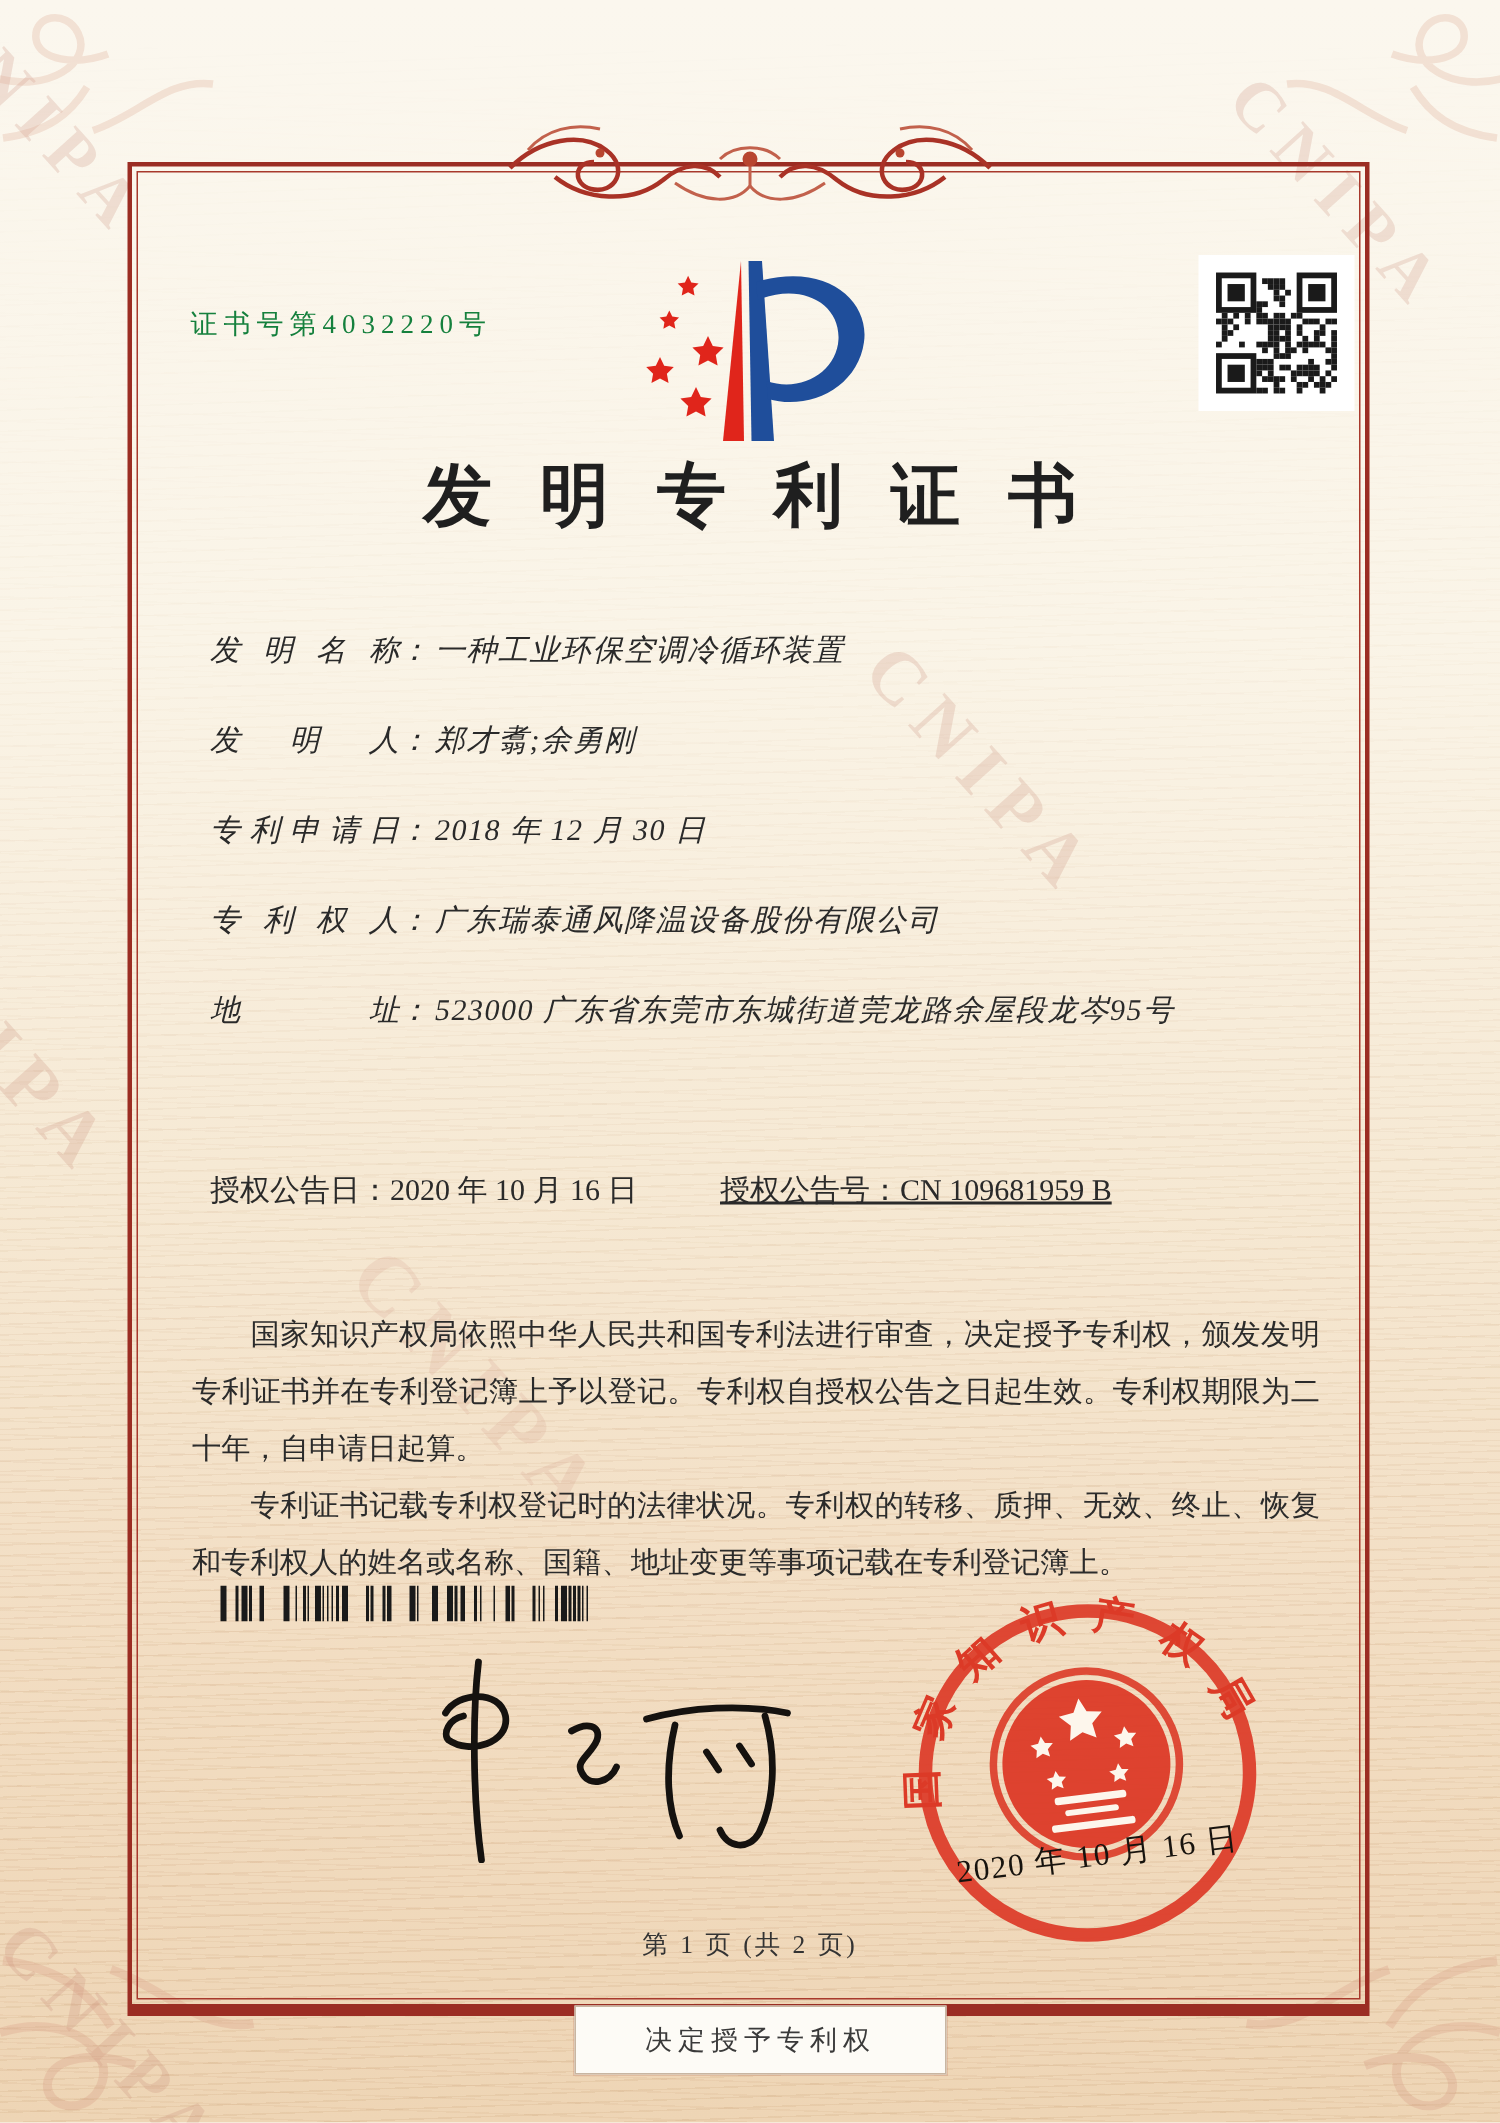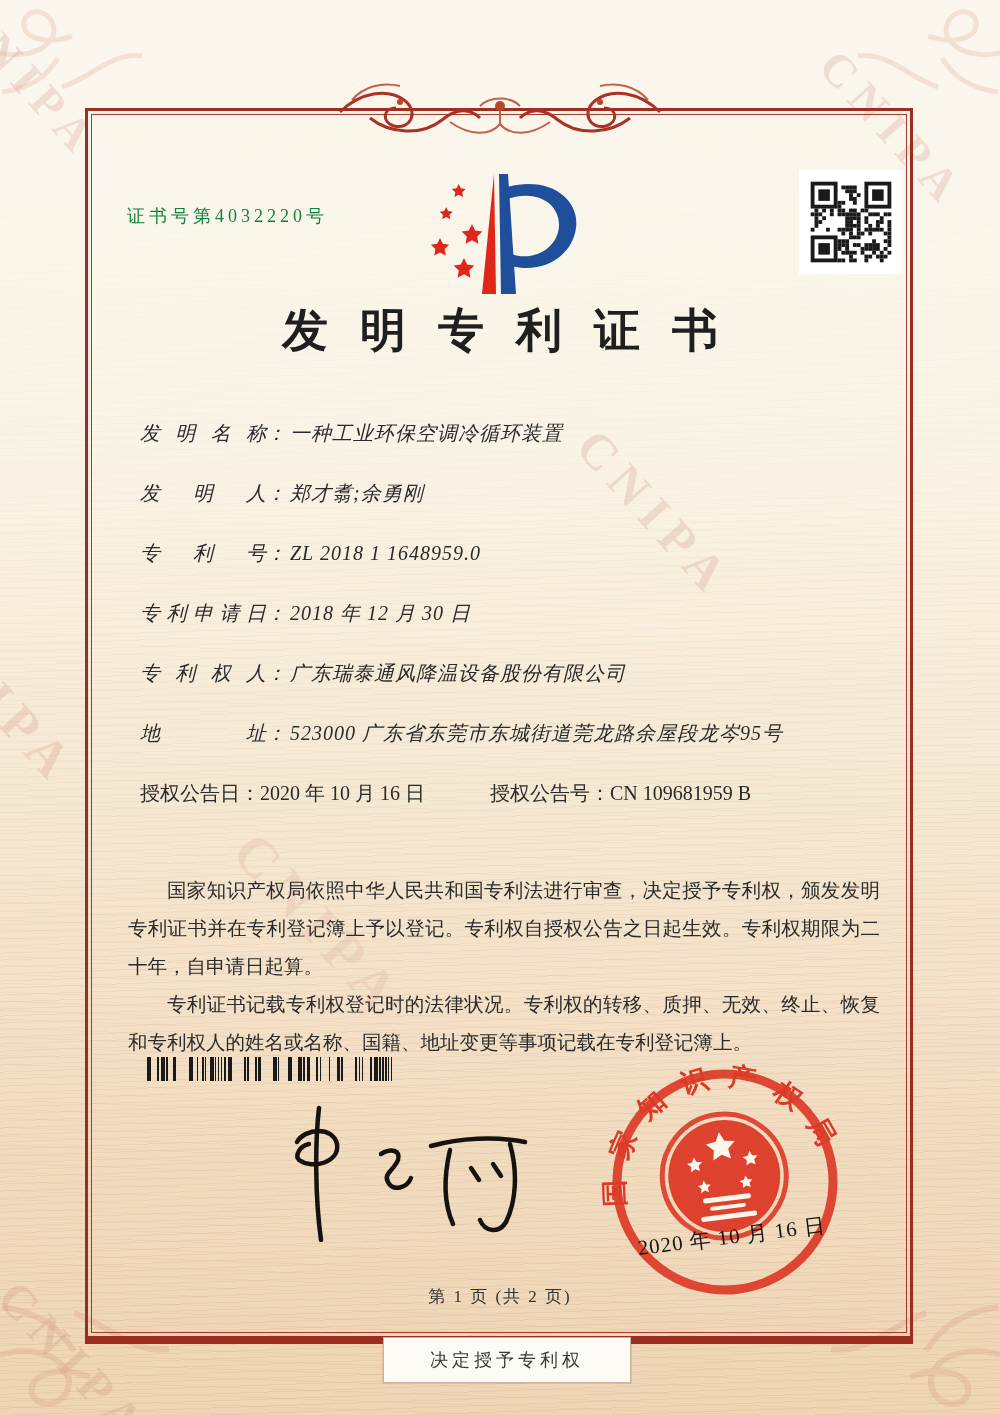--- a/index.html
+++ b/index.html
@@ -47,21 +47,21 @@
   }
   .fields{position:absolute;left:140px;top:420px;width:740px;}
   .frow{height:60px;font-size:20px;color:#2a2a2a;white-space:nowrap;font-style:italic;}
   .flabel{
     display:inline-block;width:126px;text-align:justify;text-align-last:justify;
     vertical-align:top;color:#2a2a2a;
   }
   .fcolon{display:inline-block;width:24px;}
   .fvalue{letter-spacing:1px;}
   .grantrow{position:absolute;left:140px;top:780px;width:760px;font-size:20px;color:#2a2a2a;white-space:nowrap;}
-  .grant2{position:absolute;left:350px;top:0;}
+  .grant2{position:absolute;left:340px;top:0;text-decoration:underline;}
   .paras{
     position:absolute;left:128px;top:872px;width:752px;
     font-size:19.5px;line-height:38px;color:#2b2b2b;text-align:justify;
   }
   .paras p{margin:0;text-indent:2em;}
   .barcode{position:absolute;left:140px;top:1057px;}
   .director{position:absolute;left:142px;top:1142px;font-size:21px;color:#222;}
   .director div{margin-bottom:20px;letter-spacing:3px;}
   .signature{position:absolute;left:285px;top:1102px;}
   .seal{position:absolute;left:601px;top:1058px;transform:rotate(-7deg);}
@@ -303,23 +303,20 @@
   <div class="title">发明专利证书</div>
 
   <div class="fields">
     <div class="frow">
       <span class="flabel">发明名称</span><span class="fcolon">：</span><span class="fvalue">一种工业环保空调冷循环装置</span>
     </div>
     <div class="frow">
       <span class="flabel">发明人</span><span class="fcolon">：</span><span class="fvalue">郑才翥;余勇刚</span>
     </div>
     <div class="frow">
-      <span class="flabel">专利号</span><span class="fcolon">：</span><span class="fvalue">ZL 2018 1 1648959.0</span>
-    </div>
-    <div class="frow">
       <span class="flabel">专利申请日</span><span class="fcolon">：</span><span class="fvalue">2018 年 12 月 30 日</span>
     </div>
     <div class="frow">
       <span class="flabel">专利权人</span><span class="fcolon">：</span><span class="fvalue">广东瑞泰通风降温设备股份有限公司</span>
     </div>
     <div class="frow">
       <span class="flabel">地址</span><span class="fcolon">：</span><span class="fvalue">523000 广东省东莞市东城街道莞龙路余屋段龙岑95号</span>
     </div>
   </div>
 

